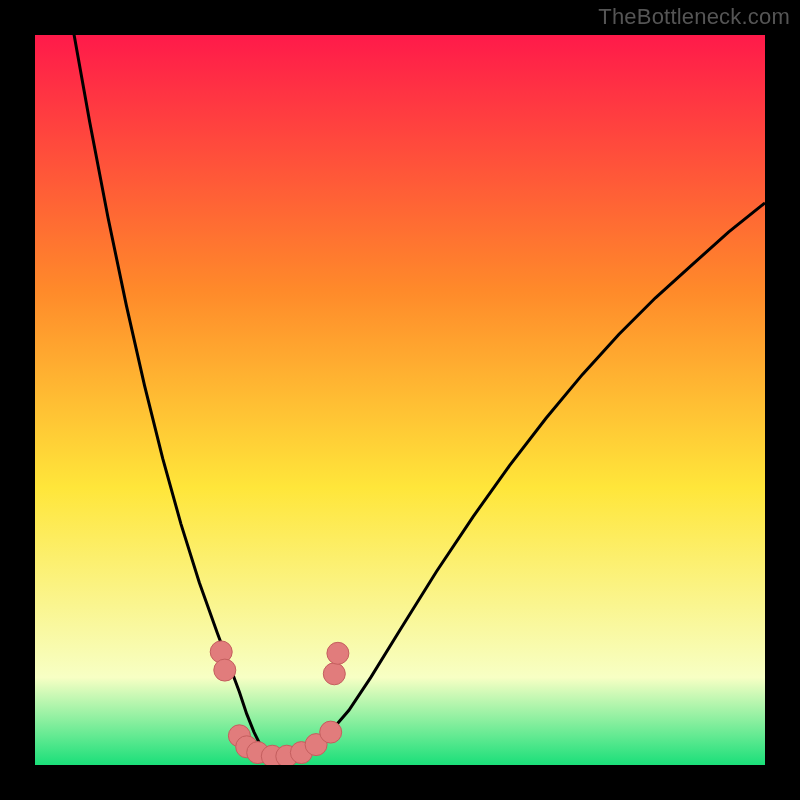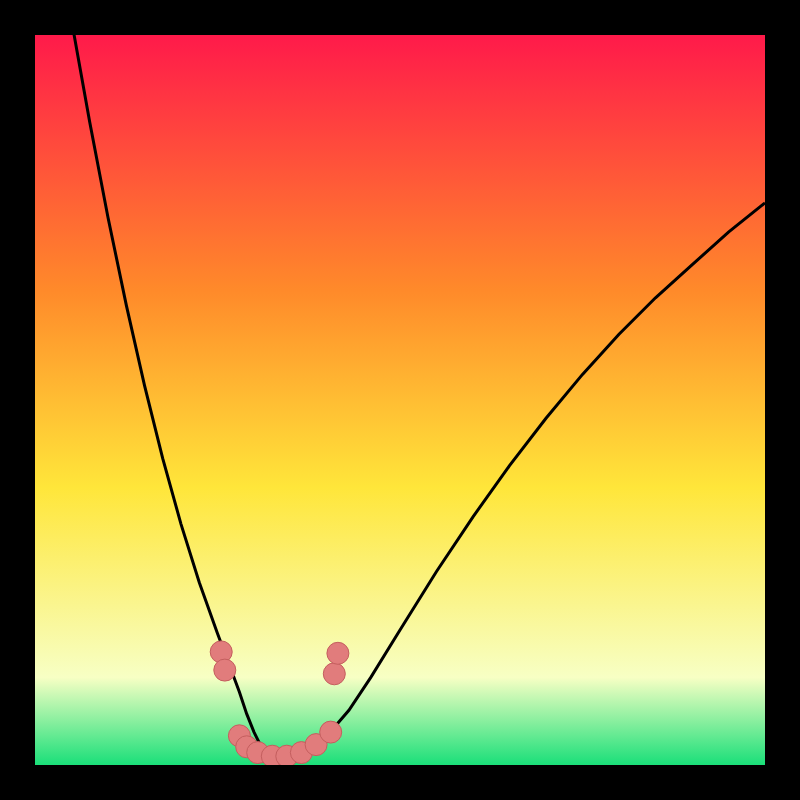--- a/index.html
+++ b/index.html
@@ -37,20 +37,21 @@
   svg.plot {
     width: 730px;
     height: 730px;
     display: block;
   }
 </style>
 </head>
 <body>
 
 <div class="frame">
+  <div class="watermark">TheBottleneck.com</div>
 
   <div class="plot-wrap">
     <svg class="plot" viewBox="0 0 730 730" preserveAspectRatio="none">
       <defs>
         <linearGradient id="bg-grad" x1="0" y1="0" x2="0" y2="1">
           <stop id="g0" offset="0%" stop-color="#ff1a4a"></stop>
           <stop id="g1" offset="35%" stop-color="#ff8a2a"></stop>
           <stop id="g2" offset="62%" stop-color="#ffe63a"></stop>
           <stop id="g3" offset="88%" stop-color="#f7ffc4"></stop>
           <stop id="g4" offset="100%" stop-color="#1adf79"></stop>

